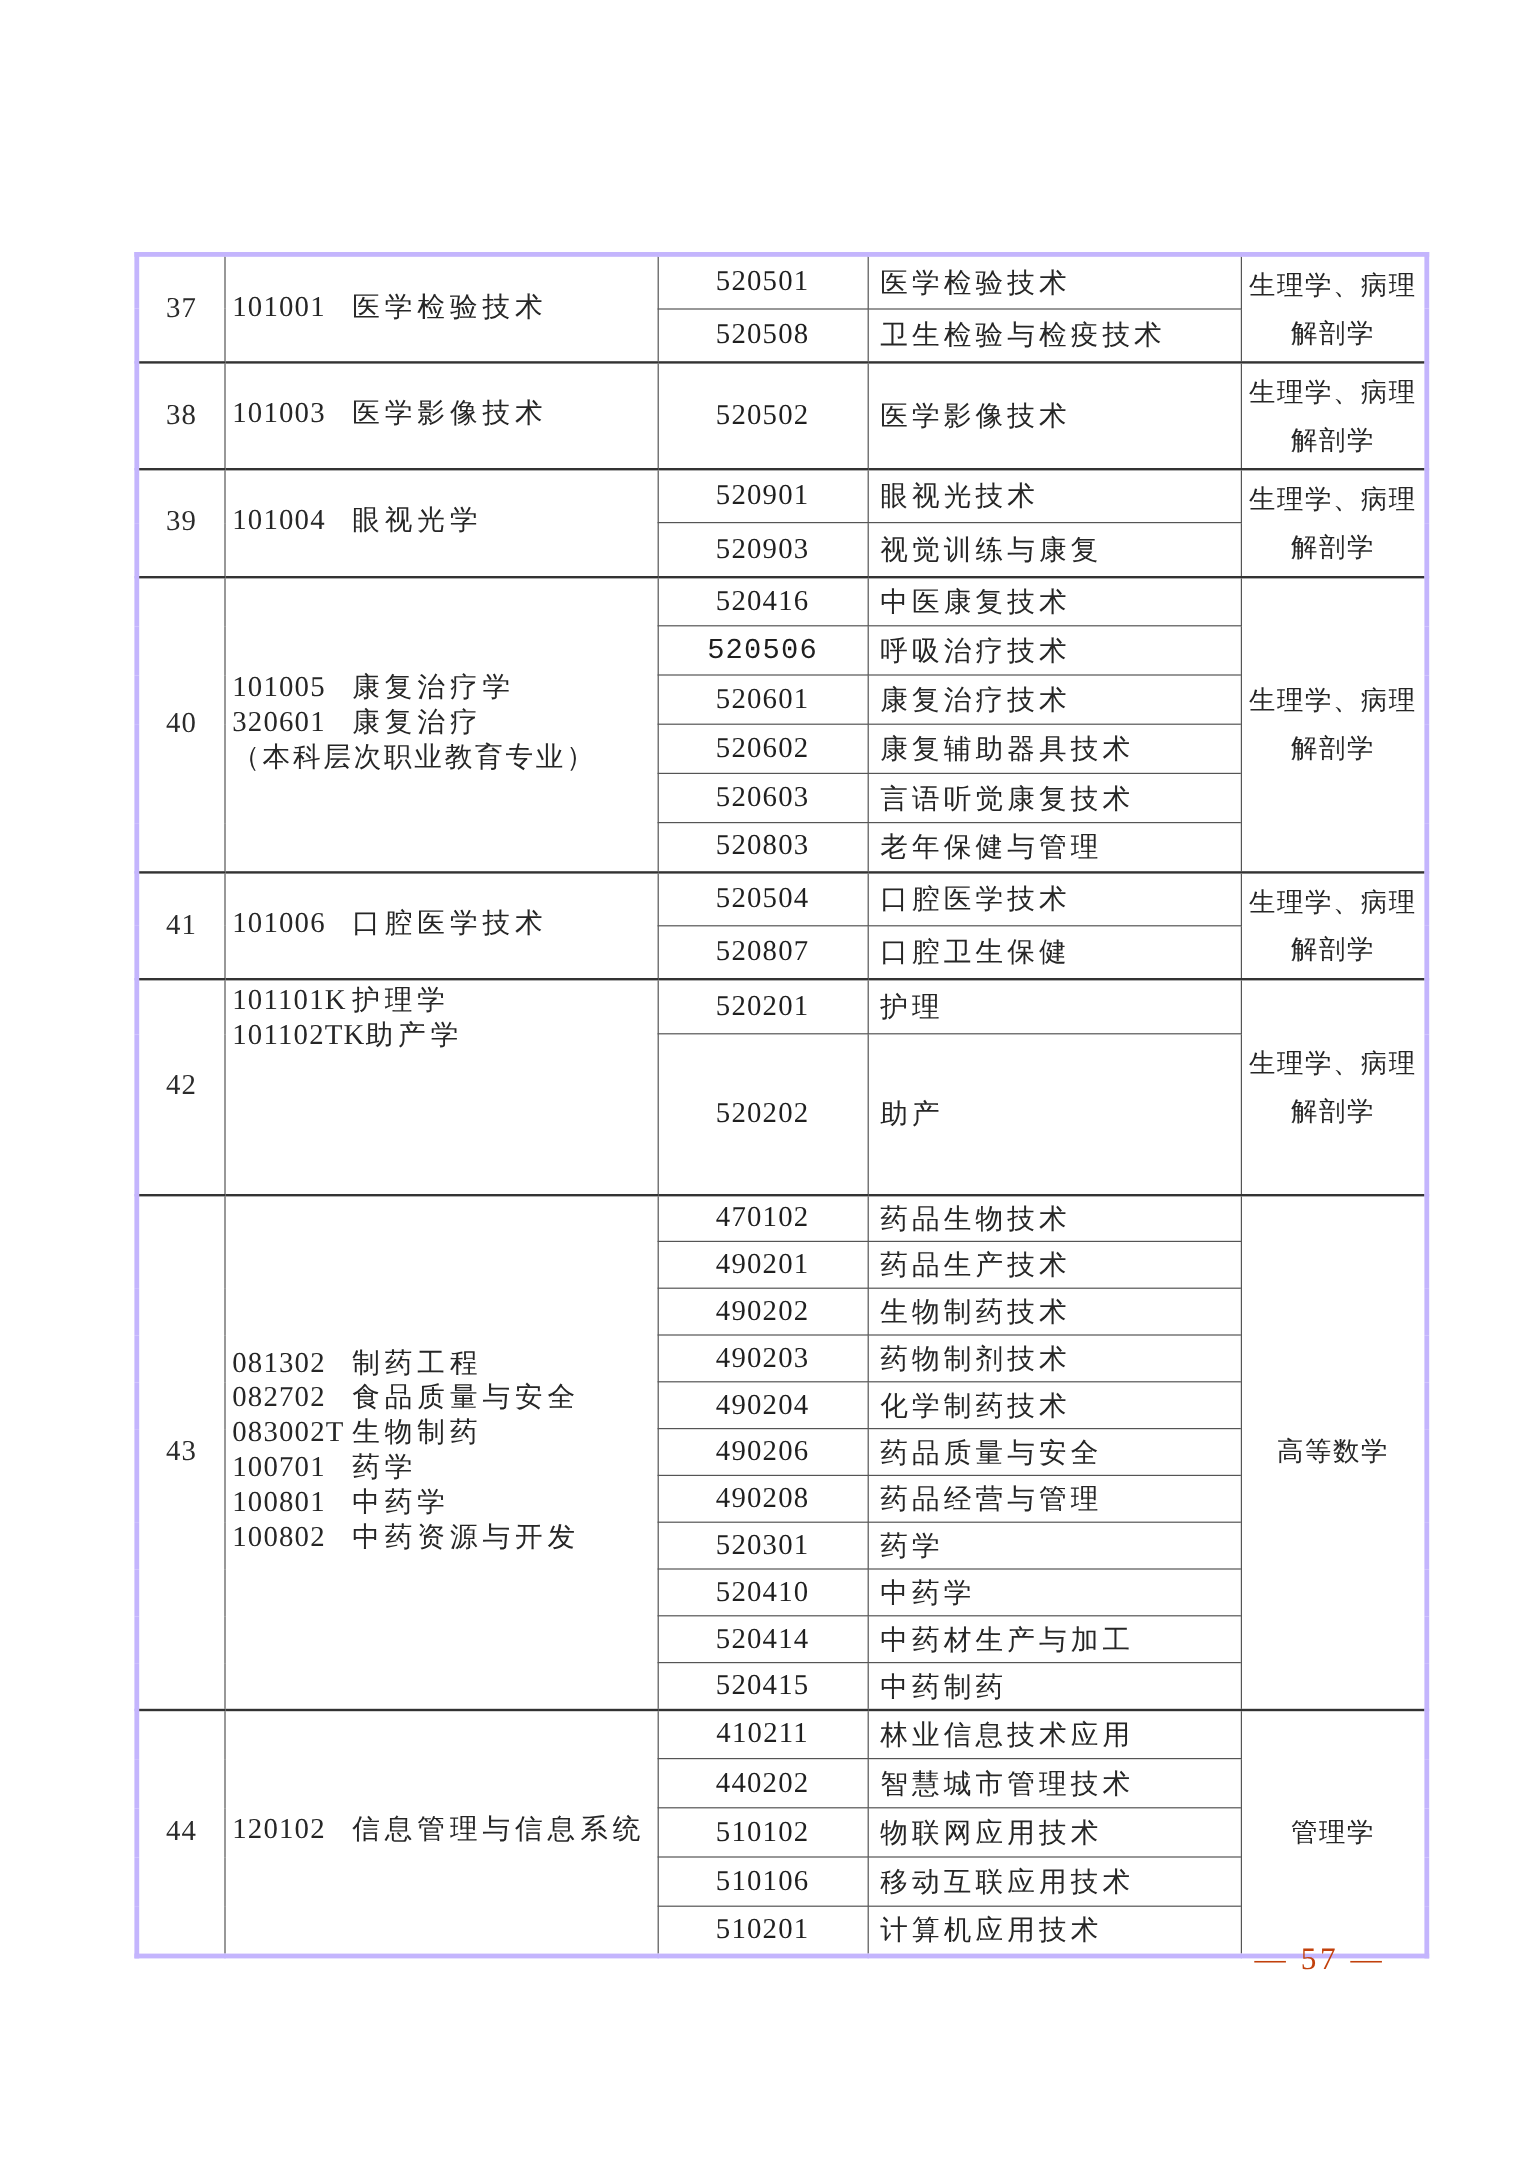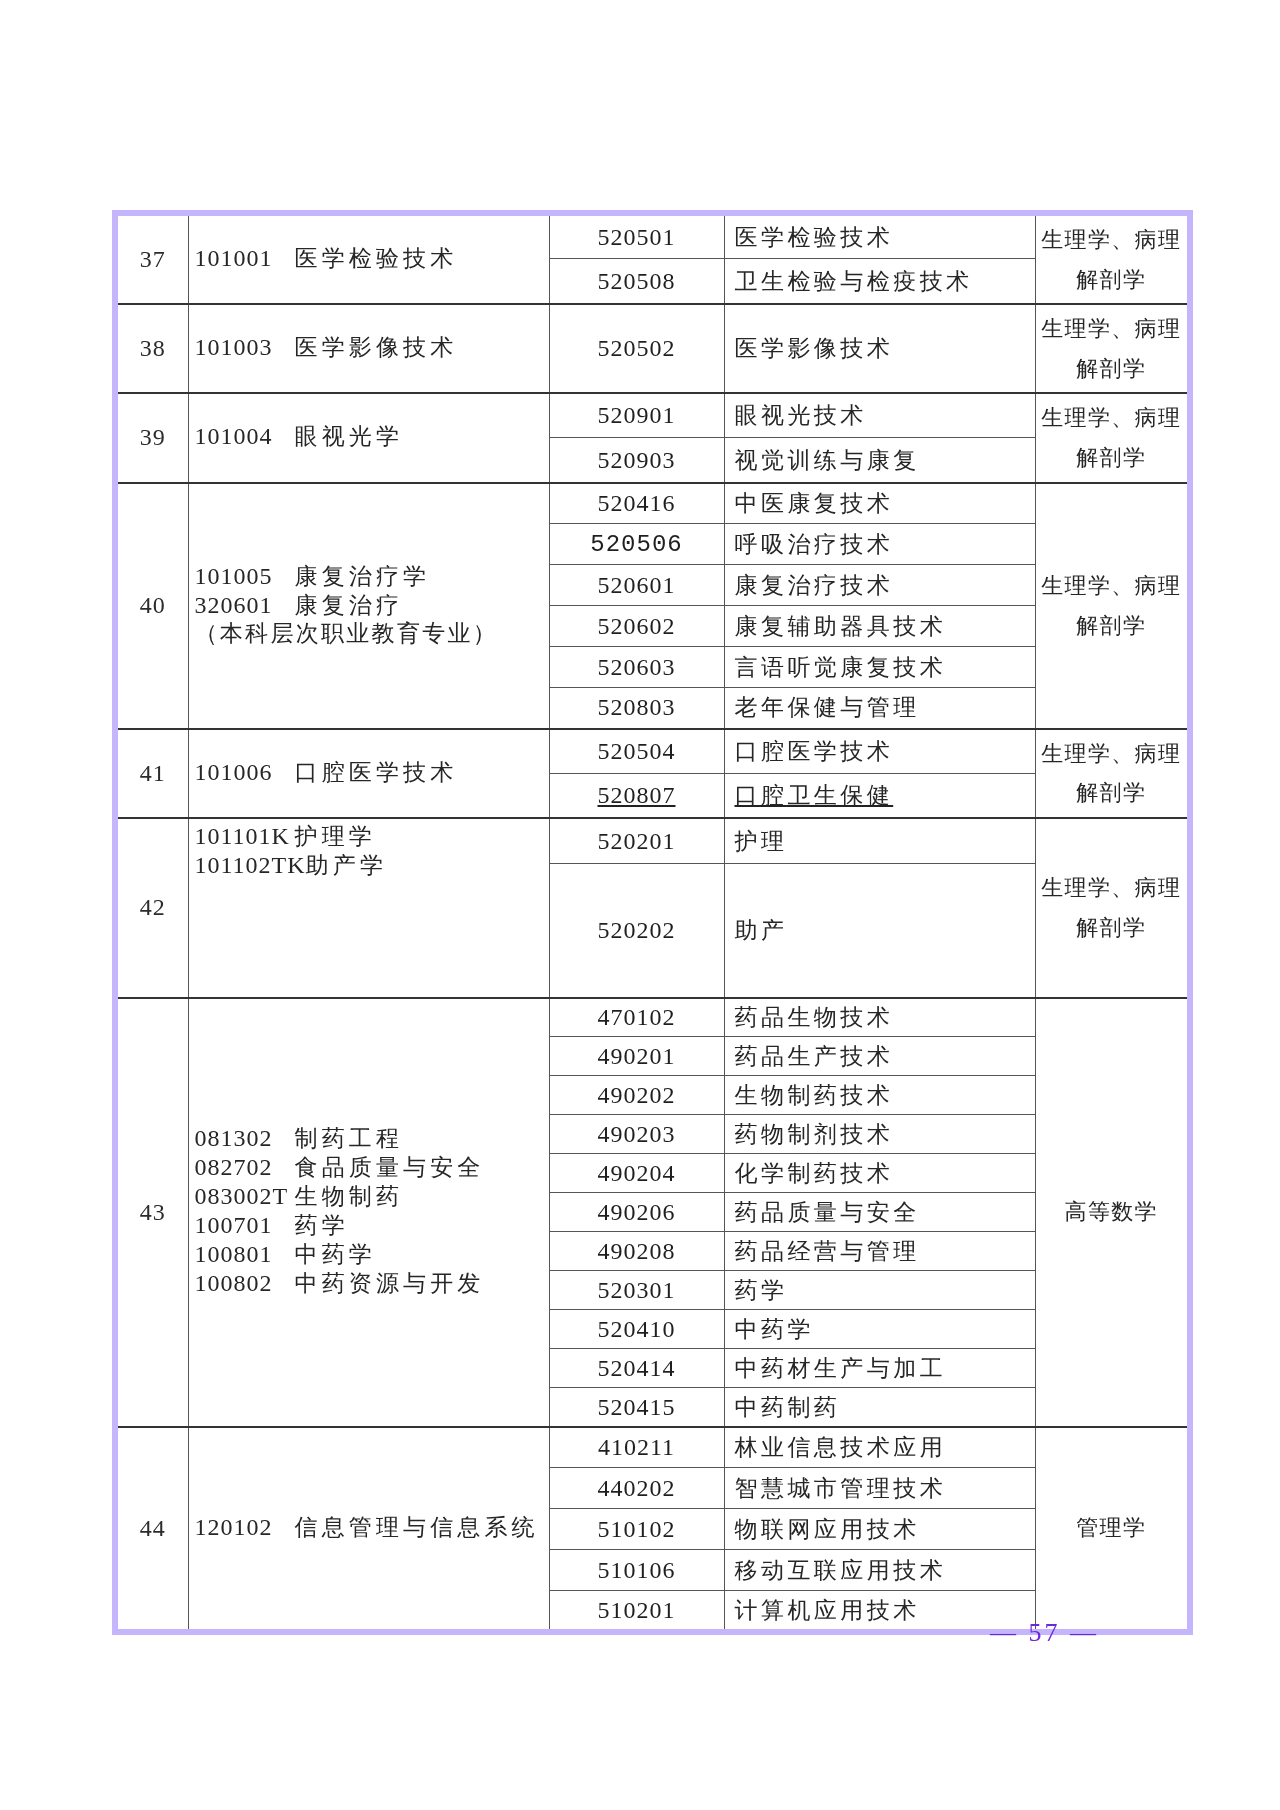--- a/index.html
+++ b/index.html
@@ -6,21 +6,21 @@
   body{
     width:1280px;height:1810px;background:#ffffff;
     font-family:"Liberation Serif","DejaVu Serif",serif;
     color:#222222;
   }
   .sheet{position:relative;width:1280px;height:1810px;background:#ffffff;overflow:hidden;}
 
   table.doc-table{
     position:absolute;left:112px;top:210px;width:1075px;
     border-collapse:collapse;table-layout:fixed;
-    border:6px solid #c4b5fd;
+    border:4px solid #c4b5fd;
   }
   table.doc-table td{
     border:1px solid #555555;
     overflow:hidden;
   }
   table.doc-table tr.group-start td{
     border-top:2px solid #333333;
   }
 
   td.seq{
@@ -45,22 +45,22 @@
     font-size:23px;letter-spacing:0.15em;color:#262626;
   }
   td.subject{
     text-align:center;vertical-align:middle;
     font-size:22px;letter-spacing:0.06em;line-height:1.8;
     padding:4px 5px;word-break:break-all;color:#262626;
   }
 
   .page-num{
     position:absolute;left:990px;top:1618px;width:220px;
-    font-size:26px;letter-spacing:3px;color:#6d28d9;
-    text-align:left;white-space:nowrap;
+    font-size:26px;letter-spacing:3px;color:#c2410c;
+    text-align:center;white-space:nowrap;
   }
 </style>
 </head>
 <body>
 
 <div class="sheet">
   <table class="doc-table">
     <colgroup>
       <col style="width:73px">
       <col style="width:361px">
@@ -137,21 +137,21 @@
         </tr>
         <tr class="group-start" style="height: 41px;">
           <td class="seq" rowspan="2">41</td>
           <td class="major" rowspan="2">
             <div class="major-line"><span class="mcode">101006</span><span class="mname">口腔医学技术</span></div>
           </td>
           <td class="code">520504</td>
           <td class="name">口腔医学技术</td>
           <td class="subject" rowspan="2">生理学、病理解剖学</td>
         </tr>
-        <tr style="height: 41px; text-decoration: underline;">
+        <tr style="height: 41px;">
           <td class="code">520807</td>
           <td class="name">口腔卫生保健</td>
         </tr>
         <tr class="group-start" style="height: 46px;">
           <td class="seq" rowspan="2">42</td>
           <td class="major top-align" rowspan="2">
             <div class="major-line"><span class="mcode">101101K</span><span class="mname">护理学</span></div>
             <div class="major-line"><span class="mcode">101102TK</span><span class="mname">助产学</span></div>
           </td>
           <td class="code">520201</td>

